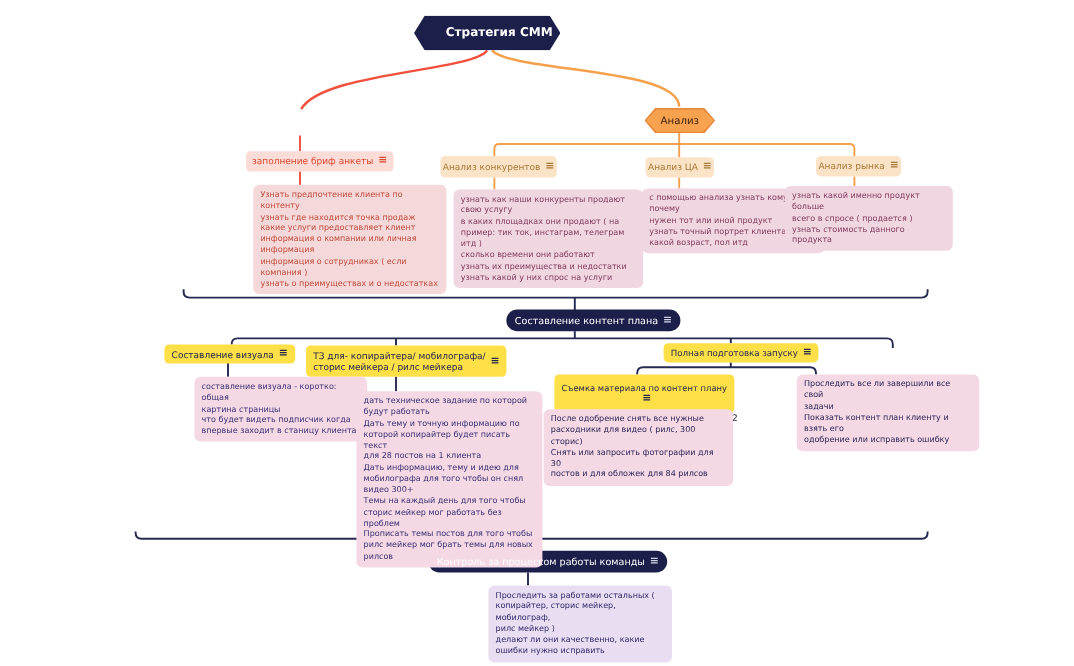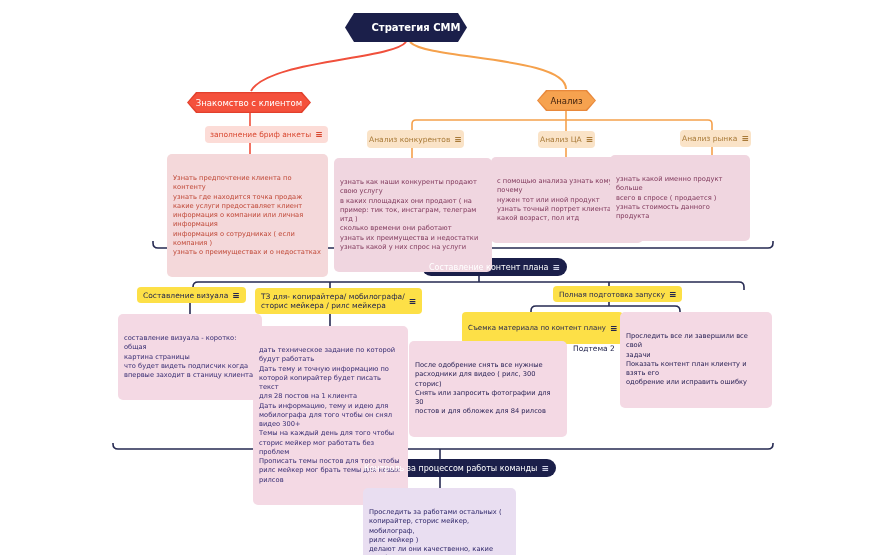--- a/index.html
+++ b/index.html
@@ -13,22 +13,22 @@
   .hexwrap .hb,.hexwrap .hf{position:absolute;
         clip-path:polygon(0 50%,9px 0,calc(100% - 9px) 0,100% 50%,calc(100% - 9px) 100%,9px 100%);}
   .hexwrap .hb{inset:0;}
   .hexwrap .hf{inset:1.2px;}
   
   .navy-topic{background:#1b1f4a;color:#ffffff;border-radius:9px;padding:0 7px;}
   .grey-topic{background:#fde047;color:#23254d;border-radius:4px;padding:0 6px;}
   .peach-topic{background:#fae3c7;color:#a87a38;border-radius:4px;padding:0 2px;}
   .pink-topic{background:#fcdcd7;color:#d8472f;border-radius:4px;padding:0 5px;margin-left:12px;}
   
-  .block{position:absolute;border-radius:5px;padding:20px 6px;font-size:6.7px;line-height:1.38;
-         white-space:pre-line;box-sizing:border-box;z-index:2;}
+  .block{position:absolute;border-radius:5px;padding:4px 6px;font-size:6.7px;line-height:1.38;
+         white-space:pre-line;box-sizing:border-box;z-index:2;margin-left:44px;}
   .notes{margin-left:4px;font-size:9px;line-height:1;font-weight:bold;position:relative;z-index:2;}
   .plain-label{position:absolute;font-size:7.5px;color:#23254d;white-space:pre;}
 </style>
 </head>
 <body>
 
 <div class="canvas">
 
   <svg class="wires" width="895" height="555" viewBox="0 0 895 555">
 
@@ -60,25 +60,20 @@
       <path d="M440,449 V459"></path>
       <path d="M440,477 V488"></path>
     </g>
   </svg>
 
   <div class="node hexwrap" style="left:345px;top:13px;width:122px;height:29px;">
     <div class="hb" style="background:#1b1f4a;"></div>
     <span class="lbl" style="color:#ffffff;font-size:10px;font-weight:bold;padding-left:20px;">Стратегия СММ</span>
   </div>
 
-  <div class="node hexwrap" style="left:187px;top:92px;width:124px;height:21px;">
-    <div class="hb" style="background:#e2402c;"></div>
-    <div class="hf" style="background:#f4513c;"></div>
-    <span class="lbl" style="color:#ffffff;font-size:8.5px;">Знакомство с клиентом</span>
-  </div>
 
   <div class="node pink-topic" style="left:193px;top:126px;height:17px;font-size:7.5px;">
     <span class="lbl">заполнение бриф анкеты</span>
     <span class="notes">≡</span>
   </div>
 
   <div class="block" style="left:167px;top:154px;width:161px;background:#f4d8da;color:#c04a39;">Узнать предпочтение клиента по контенту
 узнать где находится точка продаж
 какие услуги предоставляет клиент
 информация о компании или личная
@@ -153,21 +148,21 @@
 сторис мейкер мог работать без проблем
 Прописать темы постов для того чтобы
 рилс мейкер мог брать темы для новых
 рилсов</div>
 
   <div class="node grey-topic" style="left:553px;top:286px;height:16px;font-size:7.2px;">
     <span class="lbl">Полная подготовка запуску</span>
     <span class="notes">≡</span>
   </div>
 
-  <div class="node grey-topic" style="left:462px;top:312px;height:32px;font-size:7px;">
+  <div class="node grey-topic" style="left:462px;top:312px;height:32px;font-size:7px;flex-direction:column;">
     <span class="lbl">Съемка материала по контент плану</span>
     <span class="notes">≡</span>
   </div>
   <div class="block" style="left:409px;top:341px;width:158px;background:#f4d9e4;color:#2a2356;">После одобрение снять все нужные
 расходники для видео (  рилс, 300 сторис)
 Снять или запросить фотографии для 30
 постов и для обложек для 84  рилсов</div>
 
   <div class="plain-label" style="left:573px;top:344px;">Подтема 2</div>
 

